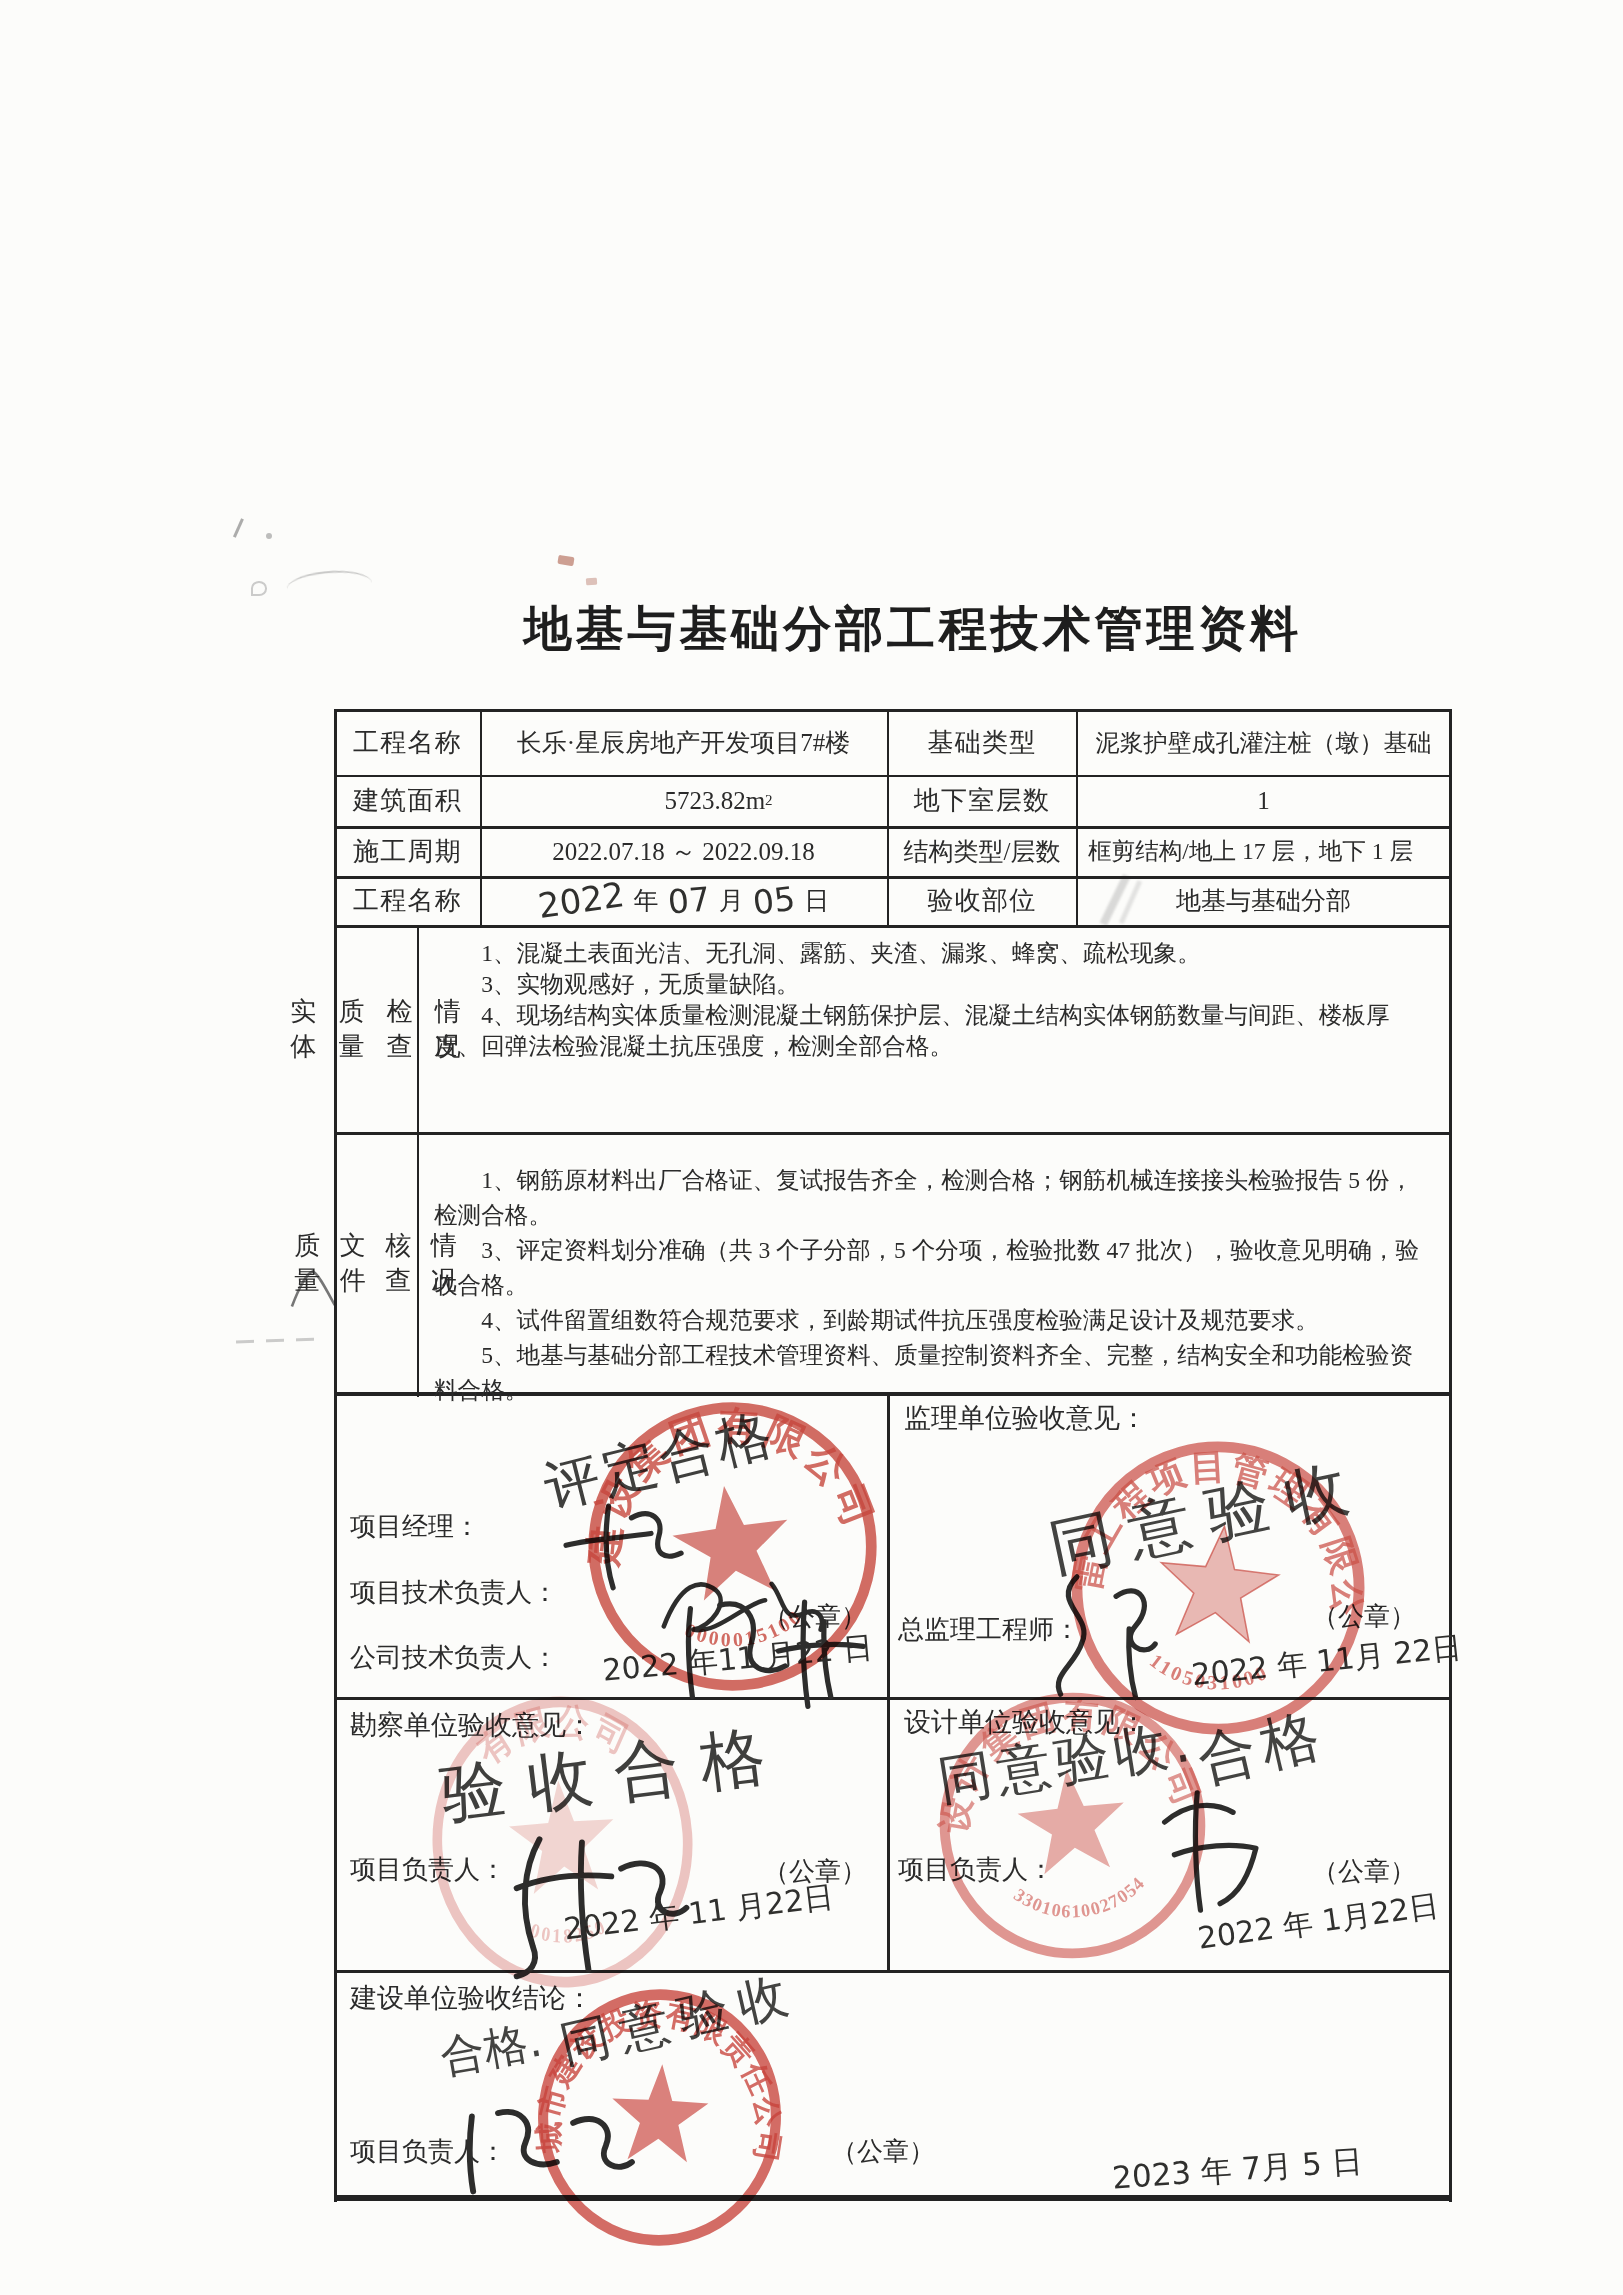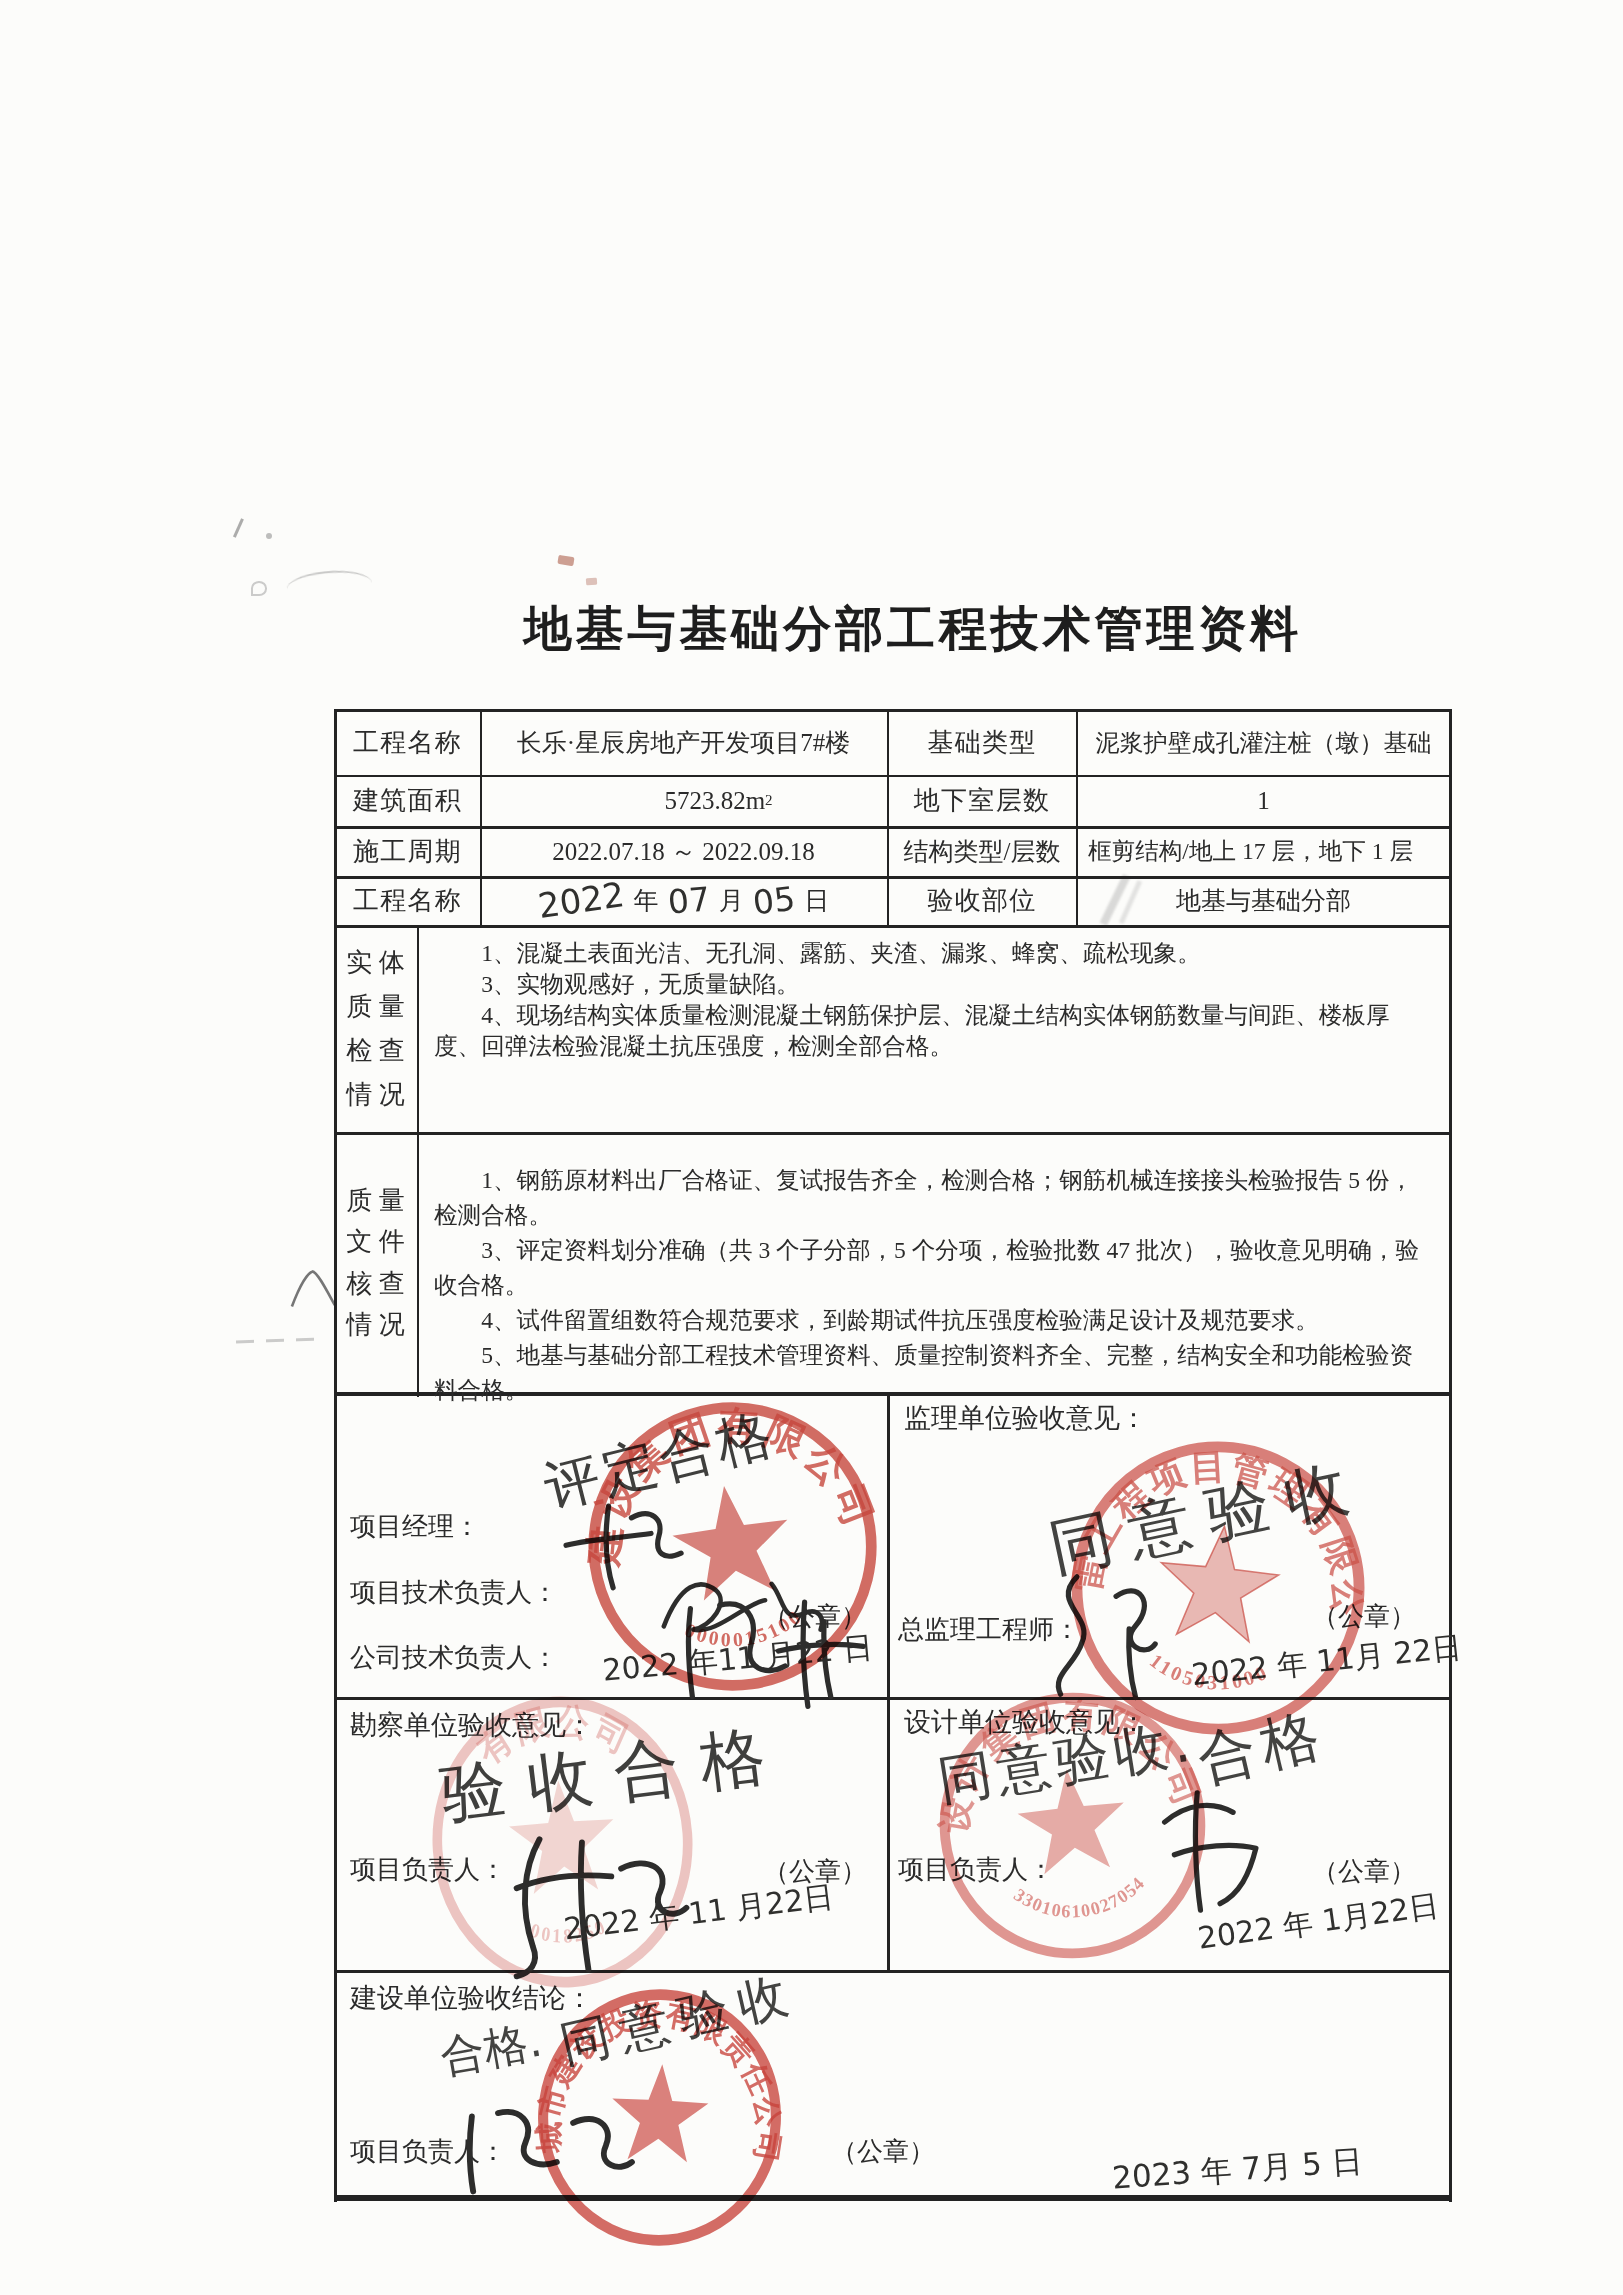--- a/index.html
+++ b/index.html
@@ -9,21 +9,21 @@
     font-family:"Liberation Serif","DejaVu Serif",serif; color:#262626;
   }
   .line { position:absolute; background:#232323; }
   .pt {
     position:absolute; display:flex; align-items:center; justify-content:center;
     color:#2b2b2b; font-family:"Liberation Serif","DejaVu Serif",serif;
     white-space:nowrap;
   }
   .lt { justify-content:flex-start; }
   .vlabel {
-    position:absolute; display:flex; flex-direction:column; align-items:center;
+    position:absolute; display:flex; flex-direction:row; align-items:center;
     justify-content:center; color:#2b2b2b;
   }
   .vlabel span { display:block; letter-spacing:6.5px; margin-left:6.5px; }
   .sect { position:absolute; color:#2b2b2b; }
   .sect p { margin:0; text-indent:2em; }
   .hw {
     position:absolute; font-family:"DejaVu Sans",sans-serif; color:#30302e;
     white-space:nowrap; line-height:1;
   }
   .sig { position:absolute; }

